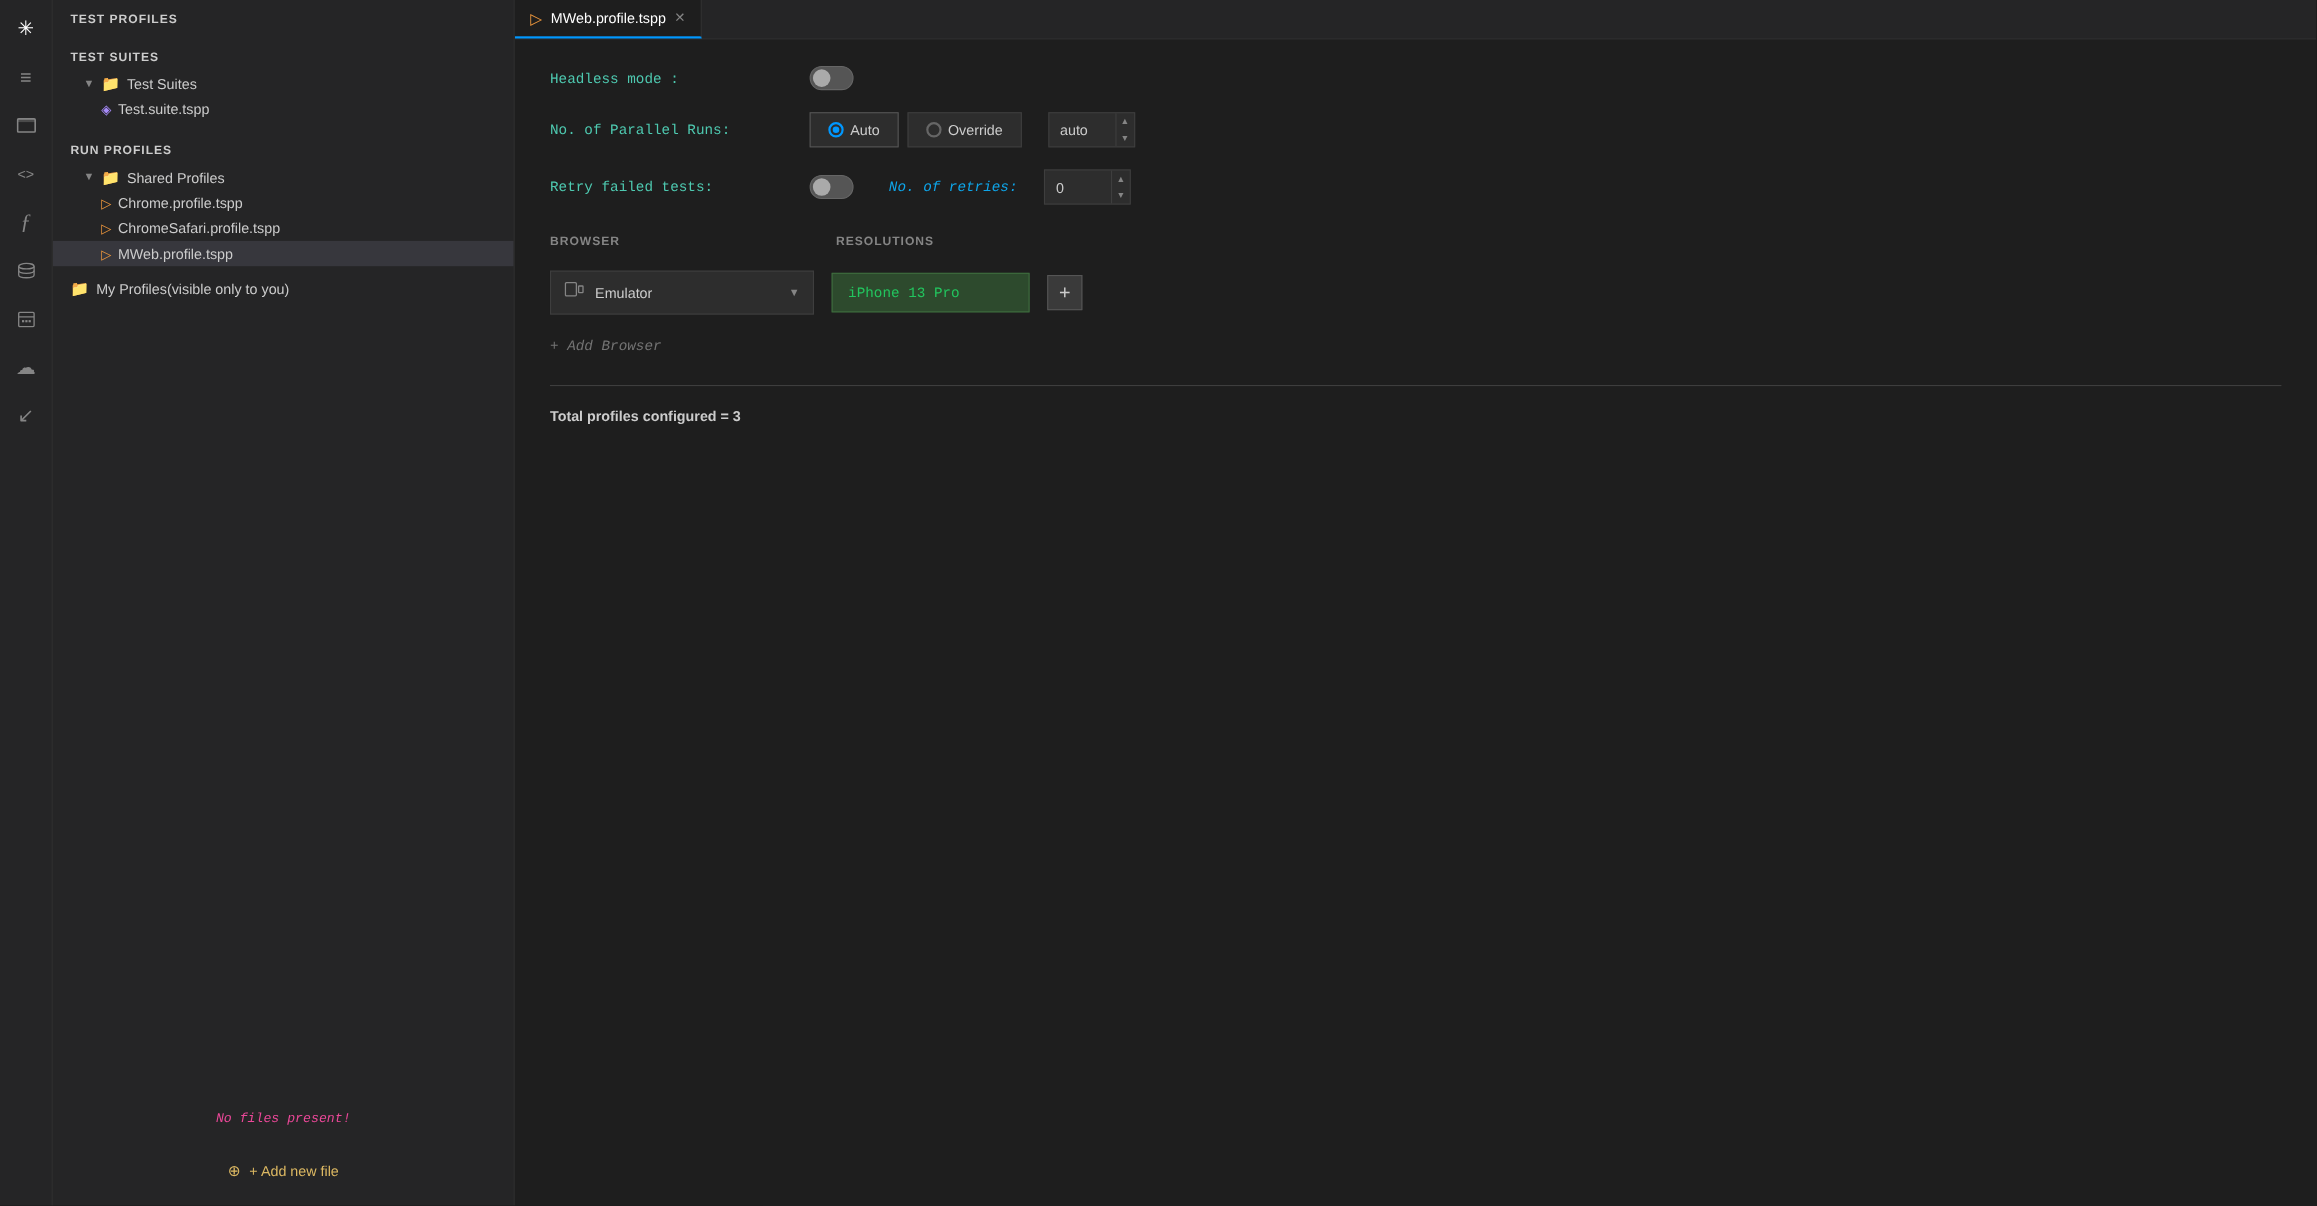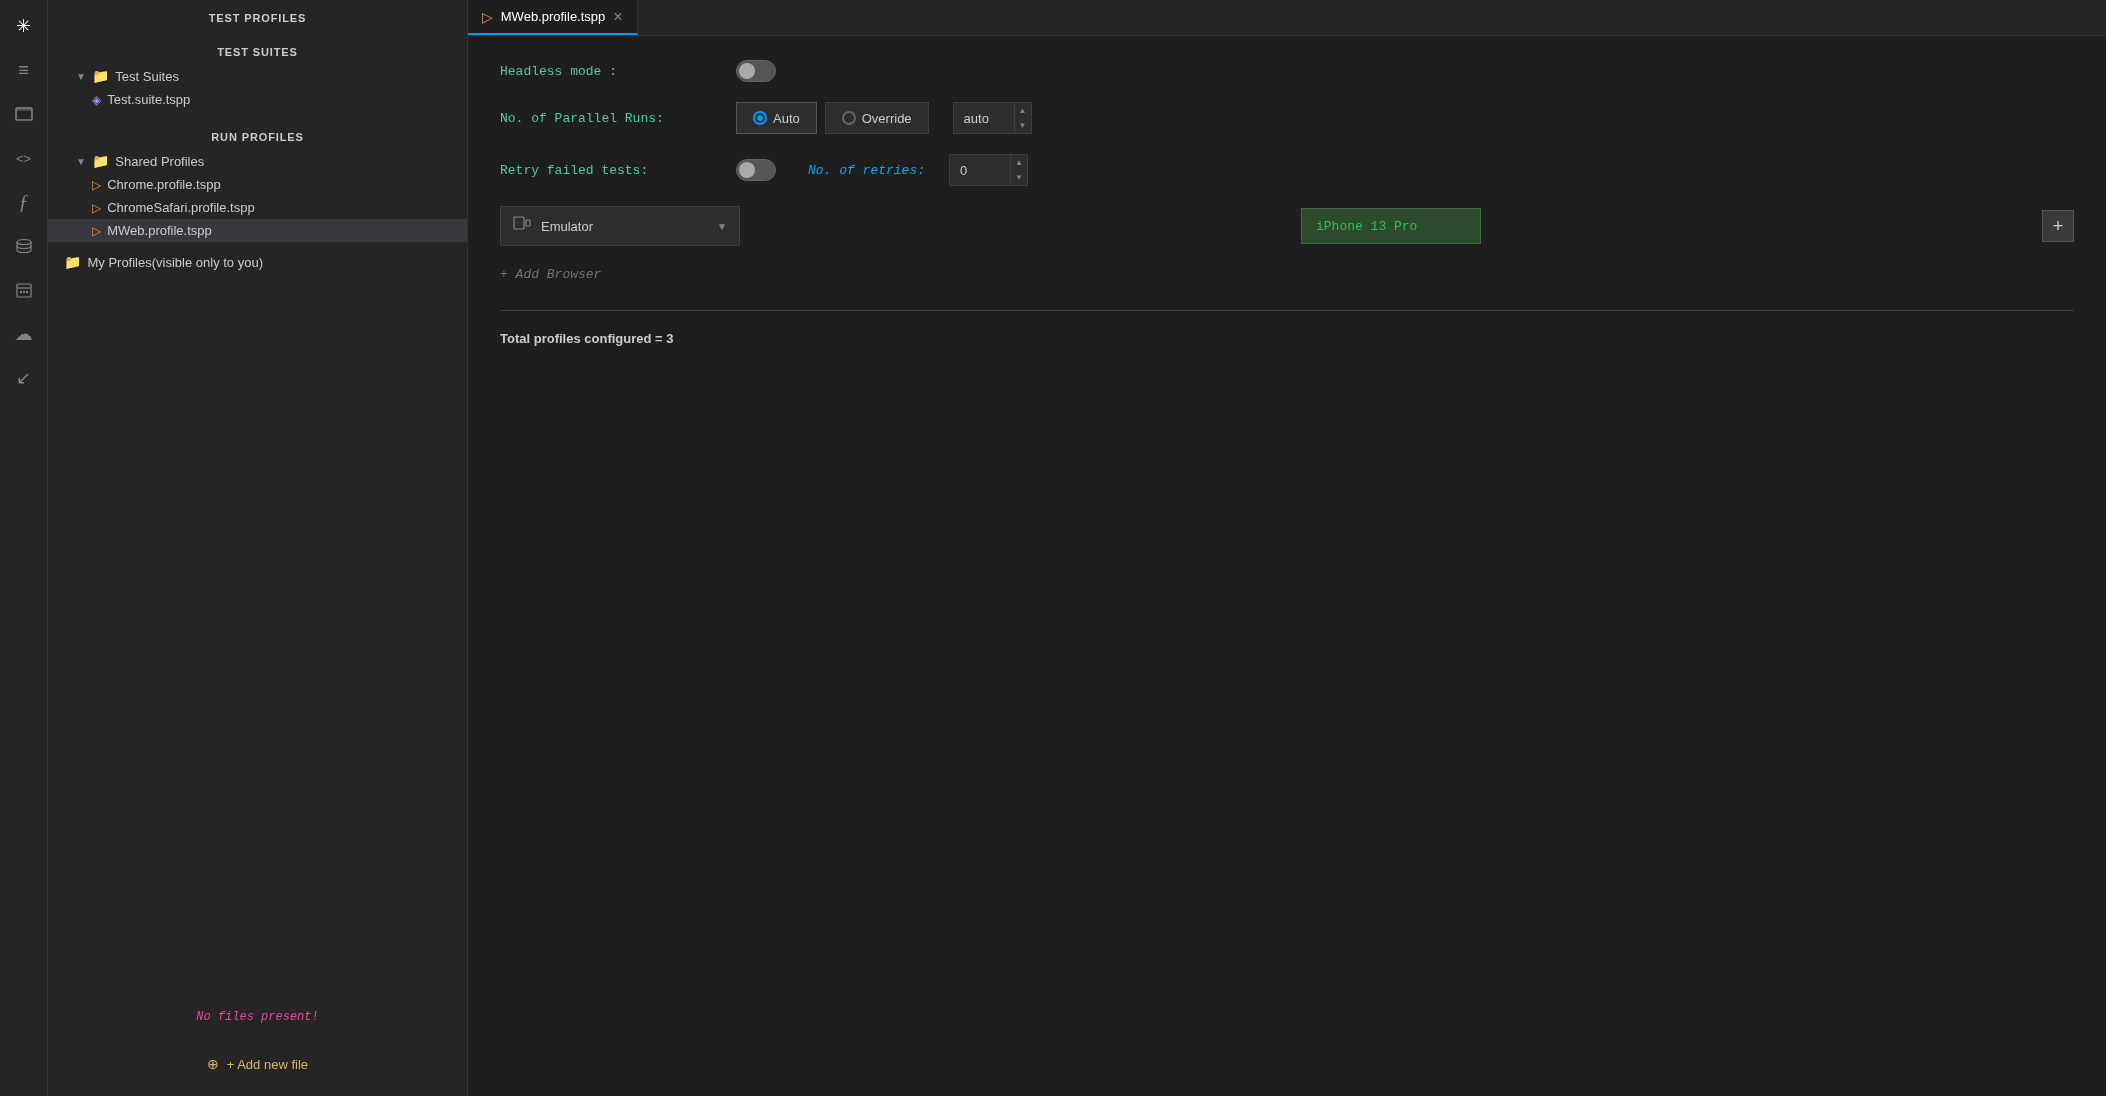--- a/index.html
+++ b/index.html
@@ -49,21 +49,20 @@
       overflow-y: auto;
     }
 
     .sidebar-section-title {
       font-size: 11px;
       font-weight: 700;
       color: #ccc;
       padding: 12px 16px 6px 16px;
       letter-spacing: 0.08em;
       text-transform: uppercase;
-      text-align: center;
     }
 
     .sidebar-item {
       display: flex;
       align-items: center;
       padding: 4px 16px;
       cursor: pointer;
       gap: 6px;
       color: #ccc;
       user-select: none;
@@ -320,22 +319,22 @@
       text-transform: uppercase;
       color: #858585;
       padding: 8px 0;
     }
     .table-header-cell:first-child { width: 260px; }
     .table-header-cell:last-child { flex: 1; }
 
     .table-row {
       display: flex;
       align-items: center;
+      gap: 16px;
       margin-bottom: 12px;
-      justify-content: space-between;
     }
 
     
     .browser-dropdown {
       width: 240px;
       height: 40px;
       background: #2d2d2d;
       border: 1px solid #3e3e3e;
       display: flex;
       align-items: center;
@@ -552,20 +551,24 @@
       <div class="spinner-input" style="margin-left:8px;">
         <span class="spinner-value">0</span>
         <div class="spinner-arrows">
           <div class="spinner-arrow">▲</div>
           <div class="spinner-arrow">▼</div>
         </div>
       </div>
     </div>
 
     <div class="browser-table">
+      <div class="table-header">
+        <div class="table-header-cell" style="width:260px;">BROWSER</div>
+        <div class="table-header-cell">RESOLUTIONS</div>
+      </div>
 
       <div class="table-row">
         <div class="browser-dropdown">
           <span class="emulator-icon">
             <svg width="18" height="18" viewBox="0 0 18 18" fill="none">
               <rect x="1" y="2" width="10" height="12" rx="1" stroke="#858585" stroke-width="1.2" fill="none"></rect>
               <rect x="13" y="5" width="4" height="6" rx="0.5" stroke="#858585" stroke-width="1.2" fill="none"></rect>
             </svg>
           </span>
           <span>Emulator</span>

